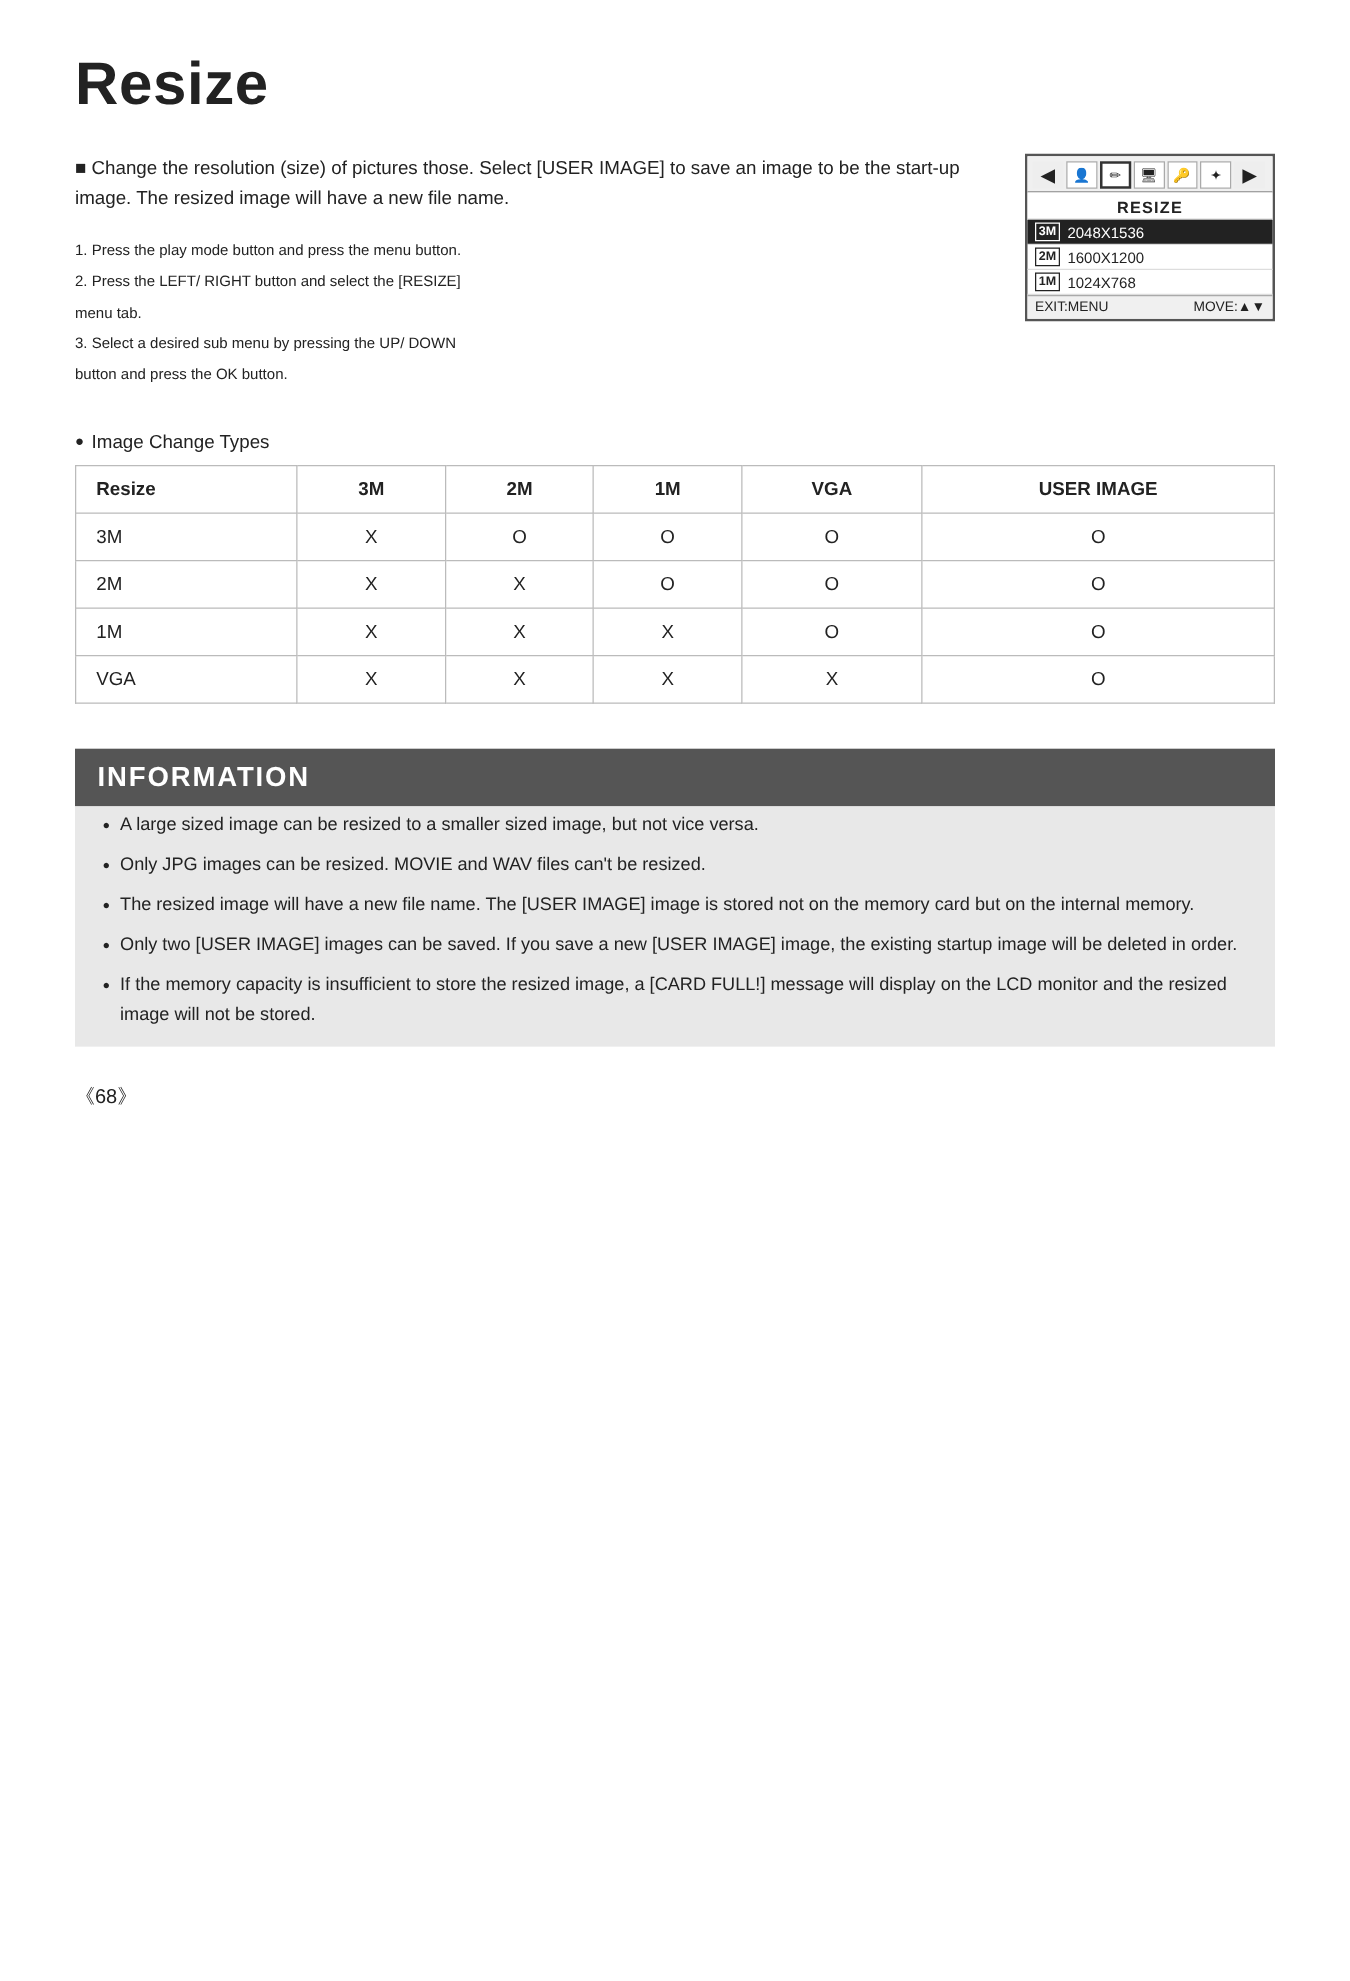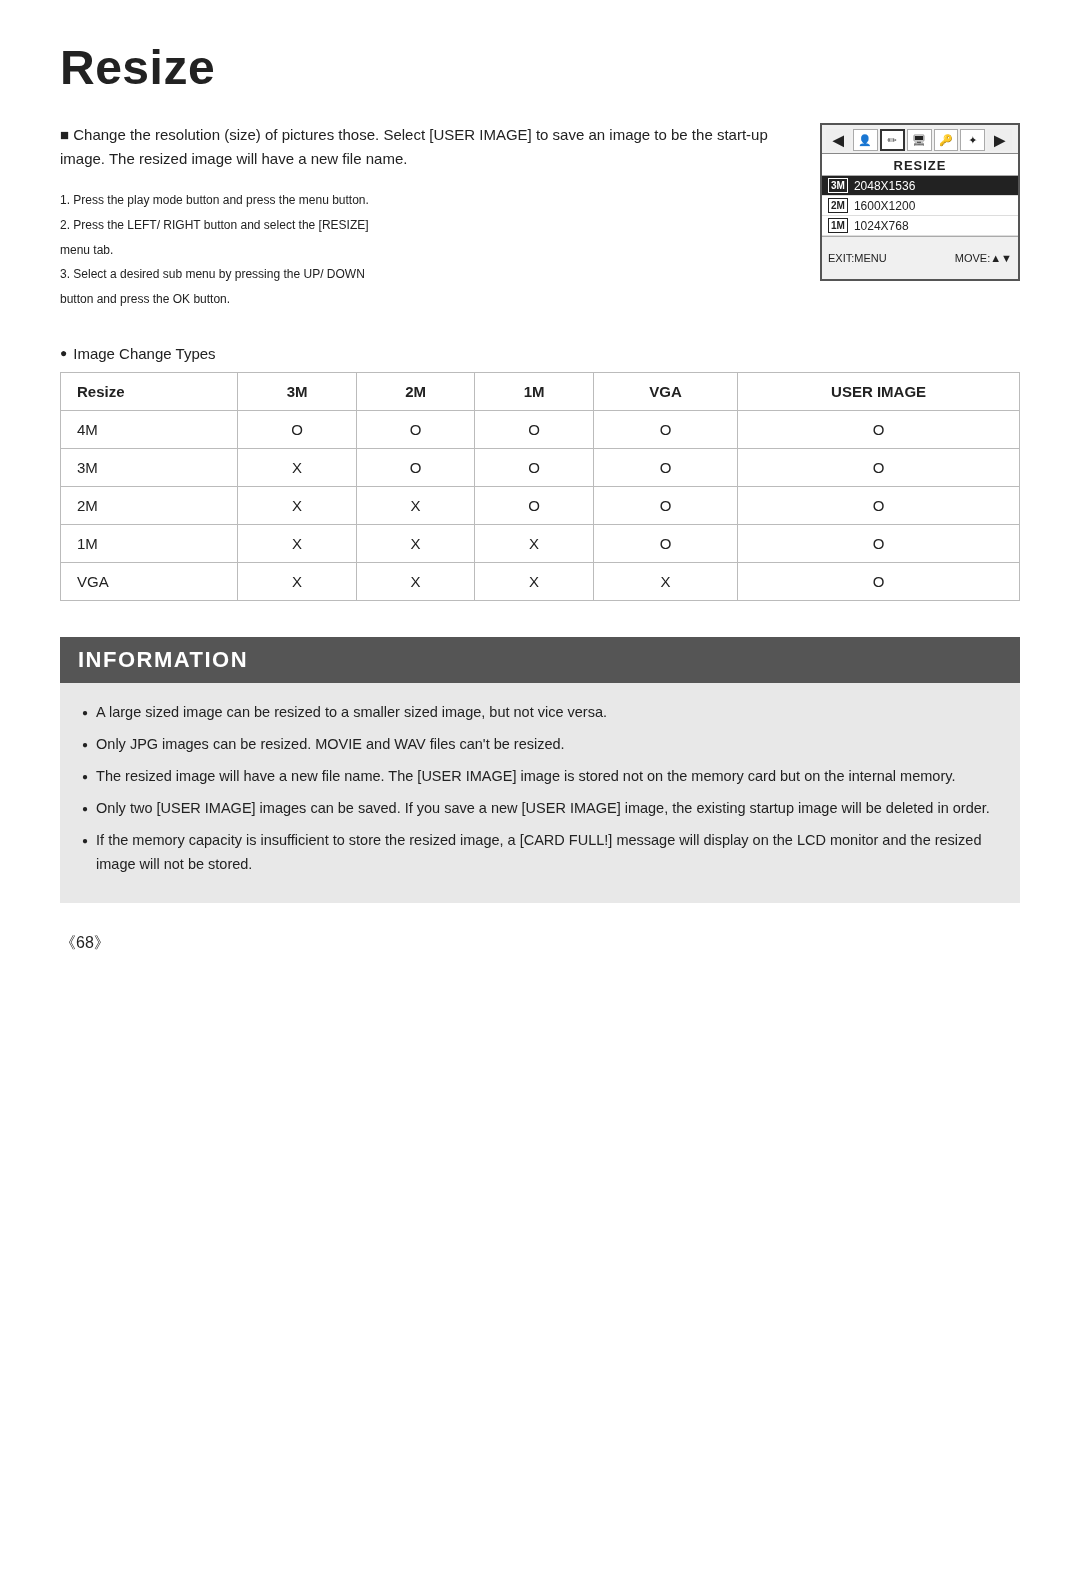--- a/index.html
+++ b/index.html
@@ -112,21 +112,21 @@
       min-width: 18px;
       text-align: center;
     }
     .cam-res {
       font-size: 12px;
     }
     .camera-ui-footer {
       display: flex;
       flex-direction: row;
       justify-content: space-between;
-      padding: 15px 6px;
+      padding: 3px 6px;
       font-size: 11px;
       background: #f0f0f0;
       border-top: 1px solid #aaa;
     }
     
     .table-section {
       margin-bottom: 36px;
     }
     .table-label {
       font-size: 15px;
@@ -164,21 +164,21 @@
     .info-title {
       background: #555;
       color: #fff;
       font-size: 22px;
       font-weight: 900;
       padding: 10px 18px;
       letter-spacing: 1.5px;
       text-transform: uppercase;
     }
     .info-body {
-      padding: 18px 22px;
+      padding: 4px 22px;
       background: #e8e8e8;
     }
     .info-item {
       font-size: 14.5px;
       line-height: 1.65;
       margin-bottom: 8px;
       display: flex;
       align-items: flex-start;
       gap: 8px;
     }
@@ -247,28 +247,20 @@
       <tr>
         <th>Resize</th>
         <th>3M</th>
         <th>2M</th>
         <th>1M</th>
         <th>VGA</th>
         <th>USER IMAGE</th>
       </tr>
     </thead>
     <tbody id="resize-table-body">
-    <tr>
-          <td>4M</td>
-          <td>O</td>
-          <td>O</td>
-          <td>O</td>
-          <td>O</td>
-          <td>O</td>
-        </tr>
         <tr>
           <td>3M</td>
           <td>X</td>
           <td>O</td>
           <td>O</td>
           <td>O</td>
           <td>O</td>
         </tr>
         <tr>
           <td>2M</td>

